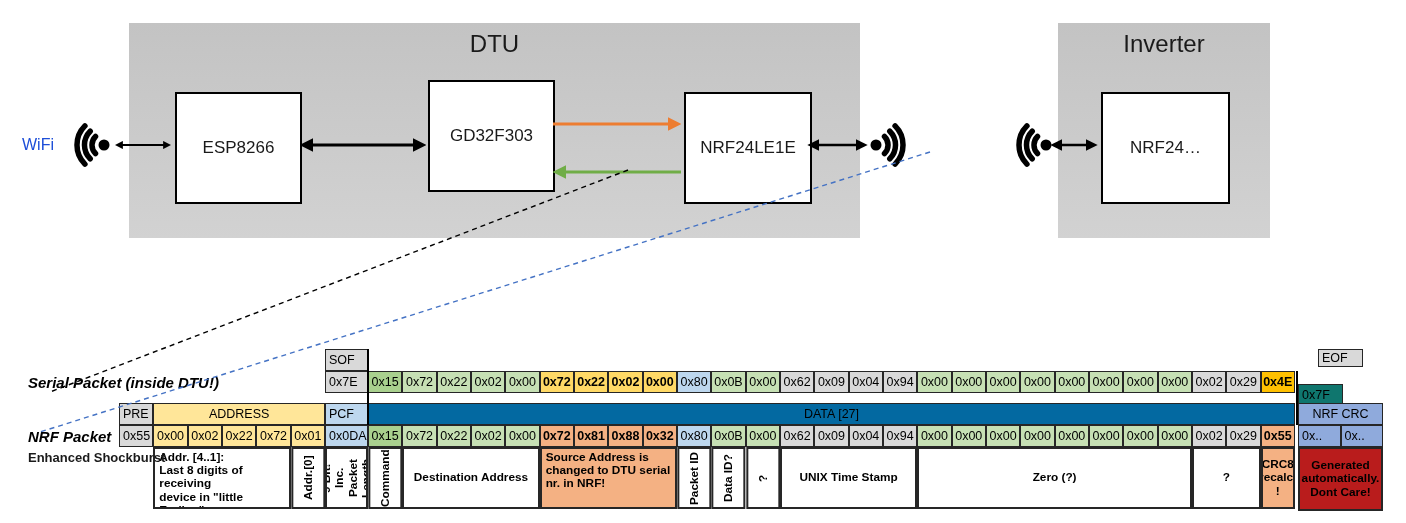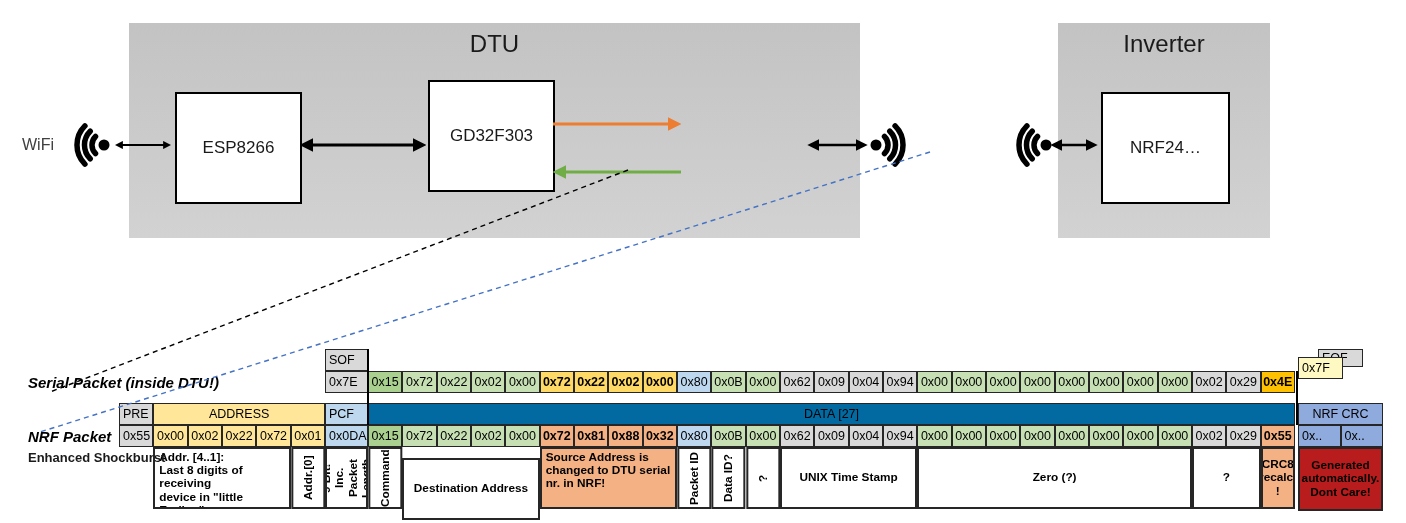--- a/index.html
+++ b/index.html
@@ -2,21 +2,21 @@
 <html><head>
 <meta charset="utf-8">
 <style>
   html,body{margin:0;padding:0;background:#fff;}
   .stage{position:relative;width:1406px;height:523px;background:#fff;overflow:hidden;
          font-family:"Liberation Sans",sans-serif;padding-left:40px;}
   .gbox{position:absolute;background:linear-gradient(180deg,#c3c3c3,#d2d2d2);}
   .btitle{position:absolute;text-align:center;font-size:24px;color:#1a1a1a;}
   .chip{position:absolute;background:#fff;border:2px solid #000;display:flex;
         align-items:center;justify-content:center;font-size:17px;color:#1a1a1a;z-index:2;}
-  .wifi-label{position:absolute;font-size:16px;color:#404040;}
+  .wifi-label{position:absolute;font-size:16px;color:#1d4ed8;}
   .overlay{position:absolute;left:0;top:0;z-index:5;pointer-events:none;}
   .cell{position:absolute;box-sizing:border-box;border:1px solid #262626;display:flex;
         align-items:center;justify-content:center;font-size:12.5px;line-height:1.12;
         color:#000;background:#fff;white-space:pre-line;overflow:hidden;z-index:3;}
   .cell.pl{justify-content:flex-start;padding-left:3px;}
   .cell.anno{border-width:2px;font-weight:600;font-size:11.8px;text-align:center;}
   .cell.anno.al{justify-content:flex-start;align-items:flex-start;text-align:left;padding:2px 4px;}
   .cell.vert{writing-mode:vertical-rl;transform:rotate(180deg);}
   .plabel{position:absolute;font-style:italic;font-weight:bold;font-size:15px;color:#000;z-index:4;}
   .sublabel{position:absolute;font-weight:600;font-size:13px;color:#1a1a1a;z-index:4;}
@@ -29,20 +29,23 @@
   <div class="gbox" style="left:129px;top:23px;width:731px;height:215px;"></div>
   <div class="btitle" style="left:129px;top:30px;width:731px;">DTU</div>
   <div class="gbox" style="left:1058px;top:23px;width:212px;height:215px;"></div>
   <div class="btitle" style="left:1058px;top:30px;width:212px;">Inverter</div>
 
   <div class="chip" style="left:175px;top:92px;width:123px;height:108px;">
     <span>ESP8266</span>
   </div>
   <div class="chip" style="left:428px;top:80px;width:123px;height:108px;">
     <span>GD32F303</span>
+  </div>
+  <div class="chip" style="left:684px;top:92px;width:124px;height:108px;">
+    <span>NRF24LE1E</span>
   </div>
   <div class="chip" style="left:1101px;top:92px;width:125px;height:108px;">
     <span>NRF24…</span>
   </div>
 
   <div class="wifi-label" style="left:22px;top:136px;">WiFi</div>
 
   <div class="plabel" style="left:28px;top:374px;">Serial Packet (inside DTU!)</div>
   <div class="plabel" style="left:28px;top:428px;">NRF Packet</div>
   <div class="sublabel" style="left:28px;top:450px;">Enhanced Shockburst</div>
@@ -71,21 +74,21 @@
       <div class="cell" style="left: 985.94px; top: 371px; width: 34.33px; height: 22px; background: rgb(198, 224, 180);">0x00</div>
       <div class="cell" style="left: 1020.27px; top: 371px; width: 34.33px; height: 22px; background: rgb(198, 224, 180);">0x00</div>
       <div class="cell" style="left: 1054.6px; top: 371px; width: 34.33px; height: 22px; background: rgb(198, 224, 180);">0x00</div>
       <div class="cell" style="left: 1088.93px; top: 371px; width: 34.33px; height: 22px; background: rgb(198, 224, 180);">0x00</div>
       <div class="cell" style="left: 1123.26px; top: 371px; width: 34.33px; height: 22px; background: rgb(198, 224, 180);">0x00</div>
       <div class="cell" style="left: 1157.59px; top: 371px; width: 34.33px; height: 22px; background: rgb(198, 224, 180);">0x00</div>
       <div class="cell" style="left: 1191.92px; top: 371px; width: 34.33px; height: 22px; background: rgb(217, 217, 217);">0x02</div>
       <div class="cell" style="left: 1226.25px; top: 371px; width: 34.33px; height: 22px; background: rgb(217, 217, 217);">0x29</div>
       <div class="cell" style="left: 1260.58px; top: 371px; width: 34.33px; height: 22px; background: rgb(255, 192, 0); font-weight: bold;">0x4E</div>
       <div class="cell pl" style="left: 1298px; top: 349px; width: 45px; height: 18px; background: rgb(217, 217, 217); margin-left: 20px;">EOF</div>
-      <div class="cell pl" style="left: 1298px; top: 357px; width: 45px; height: 22px; background: #fef9c3; text-align: center;">0x7F</div>
+      <div class="cell pl" style="left: 1298px; top: 384px; width: 45px; height: 22px; background: #0f766e; text-align: center;">0x7F</div>
       <div class="cell pl" style="left: 119px; top: 403px; width: 34.35px; height: 22px; background: rgb(217, 217, 217);">PRE</div>
       <div class="cell pl" style="left: 119px; top: 425px; width: 34.35px; height: 22px; background: rgb(217, 217, 217);">0x55</div>
       <div class="cell" style="left: 153.35px; top: 403px; width: 171.65px; height: 22px; background: rgb(255, 230, 153);">ADDRESS</div>
       <div class="cell" style="left: 153.35px; top: 425px; width: 34.33px; height: 22px; background: rgb(255, 230, 153);">0x00</div>
       <div class="cell" style="left: 187.68px; top: 425px; width: 34.33px; height: 22px; background: rgb(255, 230, 153);">0x02</div>
       <div class="cell" style="left: 222.01px; top: 425px; width: 34.33px; height: 22px; background: rgb(255, 230, 153);">0x22</div>
       <div class="cell" style="left: 256.34px; top: 425px; width: 34.33px; height: 22px; background: rgb(255, 230, 153);">0x72</div>
       <div class="cell" style="left: 290.67px; top: 425px; width: 34.33px; height: 22px; background: rgb(255, 230, 153);">0x01</div>
       <div class="cell pl" style="left: 325px; top: 403px; width: 43px; height: 22px; background: rgb(189, 215, 238);">PCF</div>
       <div class="cell pl" style="left: 325px; top: 425px; width: 43px; height: 22px; background: rgb(189, 215, 238);">0x0DA</div>
@@ -121,21 +124,21 @@
       <div class="cell pl" style="left: 1298px; top: 425px; width: 42.5px; height: 22px; background: rgb(143, 170, 220);">0x..</div>
       <div class="cell pl" style="left: 1340.5px; top: 425px; width: 42.5px; height: 22px; background: rgb(143, 170, 220);">0x..</div>
       <div class="cell anno al" style="left: 153.35px; top: 447px; width: 137.32px; height: 62px; background: rgb(255, 255, 255);">Addr. [4..1]:
 Last 8 digits of receiving
 device in "little Endian"</div>
       <div class="cell anno vert" style="left: 290.67px; top: 447px; width: 34.33px; height: 62px; background: rgb(255, 255, 255);">Addr.[0]</div>
       <div class="cell anno vert" style="left: 325px; top: 447px; width: 43px; height: 62px; background: rgb(255, 255, 255);">9 Bit!
 Inc. Packet
 Length</div>
       <div class="cell anno vert" style="left: 368px; top: 447px; width: 34.33px; height: 62px; background: rgb(255, 255, 255);">Command</div>
-      <div class="cell anno" style="left: 402.33px; top: 447px; width: 137.32px; height: 62px; background: rgb(255, 255, 255); margin-top: 11px;">Destination Address</div>
+      <div class="cell anno" style="left: 402.33px; top: 447px; width: 137.32px; height: 62px; background: rgb(255, 255, 255);">Destination Address</div>
       <div class="cell anno al" style="left: 539.65px; top: 447px; width: 137.32px; height: 62px; background: rgb(244, 177, 131);">Source Address is
 changed to DTU serial
 nr. in NRF!</div>
       <div class="cell anno vert" style="left: 676.97px; top: 447px; width: 34.33px; height: 62px; background: rgb(255, 255, 255);">Packet ID</div>
       <div class="cell anno vert" style="left: 711.3px; top: 447px; width: 34.33px; height: 62px; background: rgb(255, 255, 255);">Data ID?</div>
       <div class="cell anno vert" style="left: 745.63px; top: 447px; width: 34.33px; height: 62px; background: rgb(255, 255, 255);">?</div>
       <div class="cell anno" style="left: 779.96px; top: 447px; width: 137.32px; height: 62px; background: rgb(255, 255, 255);">UNIX Time Stamp</div>
       <div class="cell anno" style="left: 917.28px; top: 447px; width: 274.64px; height: 62px; background: rgb(255, 255, 255);">Zero (?)</div>
       <div class="cell anno" style="left: 1191.92px; top: 447px; width: 68.66px; height: 62px; background: rgb(255, 255, 255);">?</div>
       <div class="cell anno" style="left: 1260.58px; top: 447px; width: 34.33px; height: 62px; background: rgb(244, 177, 131);">CRC8

